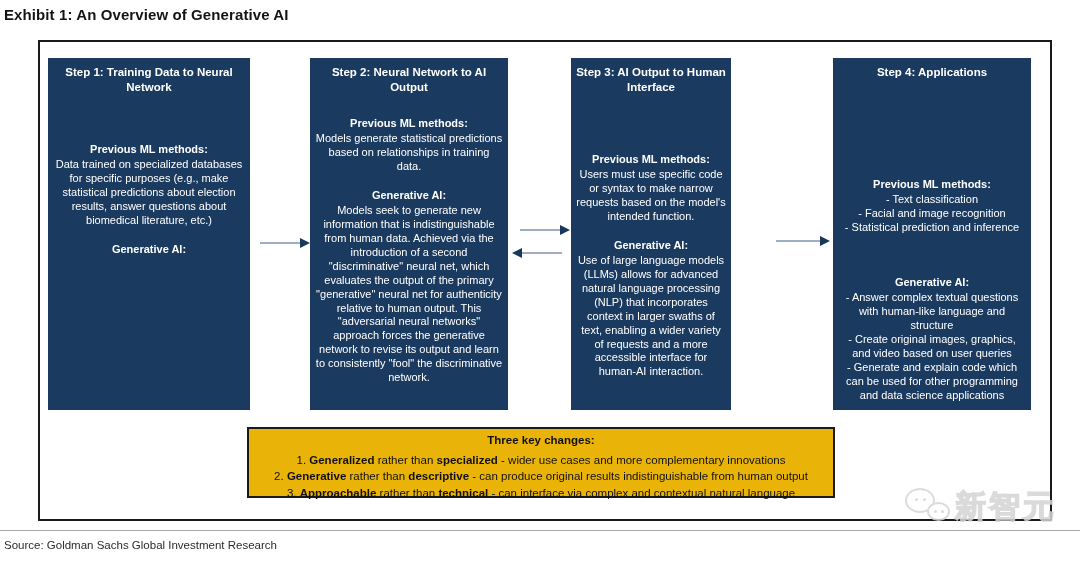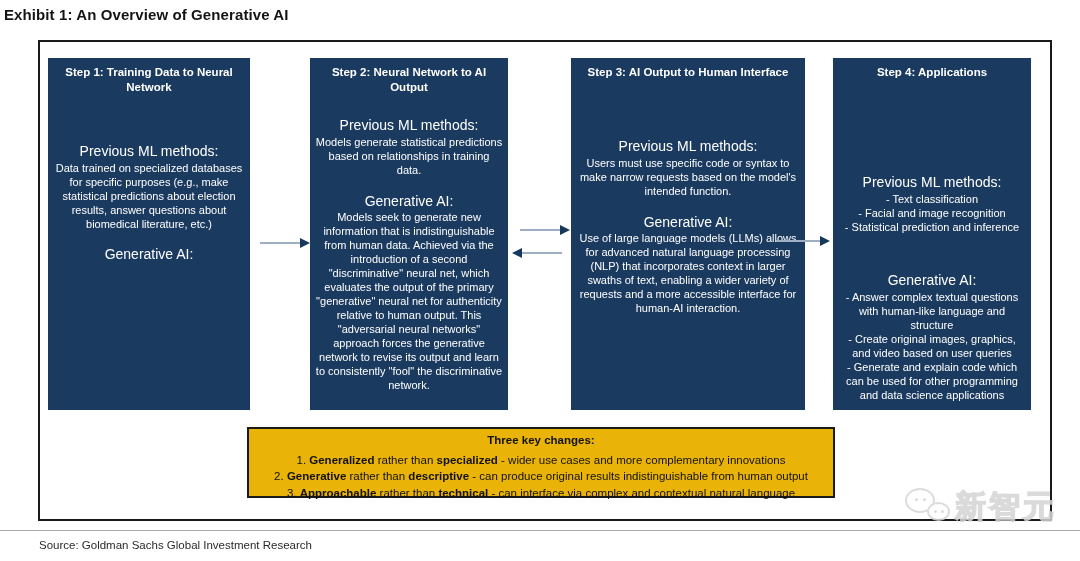--- a/index.html
+++ b/index.html
@@ -19,26 +19,26 @@
     background: #ffffff;
   }
 
   .step-box {
     position: absolute; top: 58px; height: 352px;
     background: #1b3a5f; color: #ffffff;
     text-align: center; font-size: 11px; line-height: 1.27;
     padding: 7px 5px; display: flex; flex-direction: column;
   }
   .step-box .box-header { font-weight: bold; font-size: 11.5px; line-height: 1.3; }
-  .step-box .section-label { font-weight: normal; font-size: 14px; margin-bottom: 1px; }
+  .step-box .section-label { font-weight: bold; font-size: 11px; margin-bottom: 1px; }
   .step-box .section-body { white-space: pre-line; }
 
   #box1 { left: 48px;  width: 202px; }
   #box2 { left: 310px; width: 198px; align-items: center; }
-  #box3 { left: 571px; width: 234px; }
+  #box3 { left: 571px; width: 160px; }
   #box4 { left: 833px; width: 198px; justify-content: space-between; }
 
   #box1 .spacer-top { height: 48px; }
   #box2 .spacer-top { height: 22px; }
   #box3 .spacer-top { height: 58px; }
   #box4 .spacer-top { height: 72px; }
   .spacer-mid { height: 15px; }
 
   
   .arrow { position: absolute; height: 2px; background: #9eafc5; }
@@ -69,21 +69,21 @@
   .key-changes .kc-item { line-height: 1.42; }
   .key-changes .kc-bold { font-weight: bold; }
 
   
   .bottom-divider {
     position: absolute; left: 0; top: 530px; width: 1080px; height: 1px;
     background: #a9a9a9;
   }
   .source-line {
     position: absolute; left: 4px; top: 539px;
-    font-size: 11.5px; color: #2b2b2b; margin-left: 35px;
+    font-size: 11.5px; color: #2b2b2b;
   }
 
   
   .watermark {
     position: absolute; left: 903px; top: 483px; width: 170px; height: 48px;
     display: flex; align-items: center; opacity: 0.85;
   }
   .wm-icon { position: relative; width: 52px; height: 42px; flex: 0 0 auto; }
   .wm-bubble {
     position: absolute; background: #ffffff; border: 2px solid #d6d6d6;

